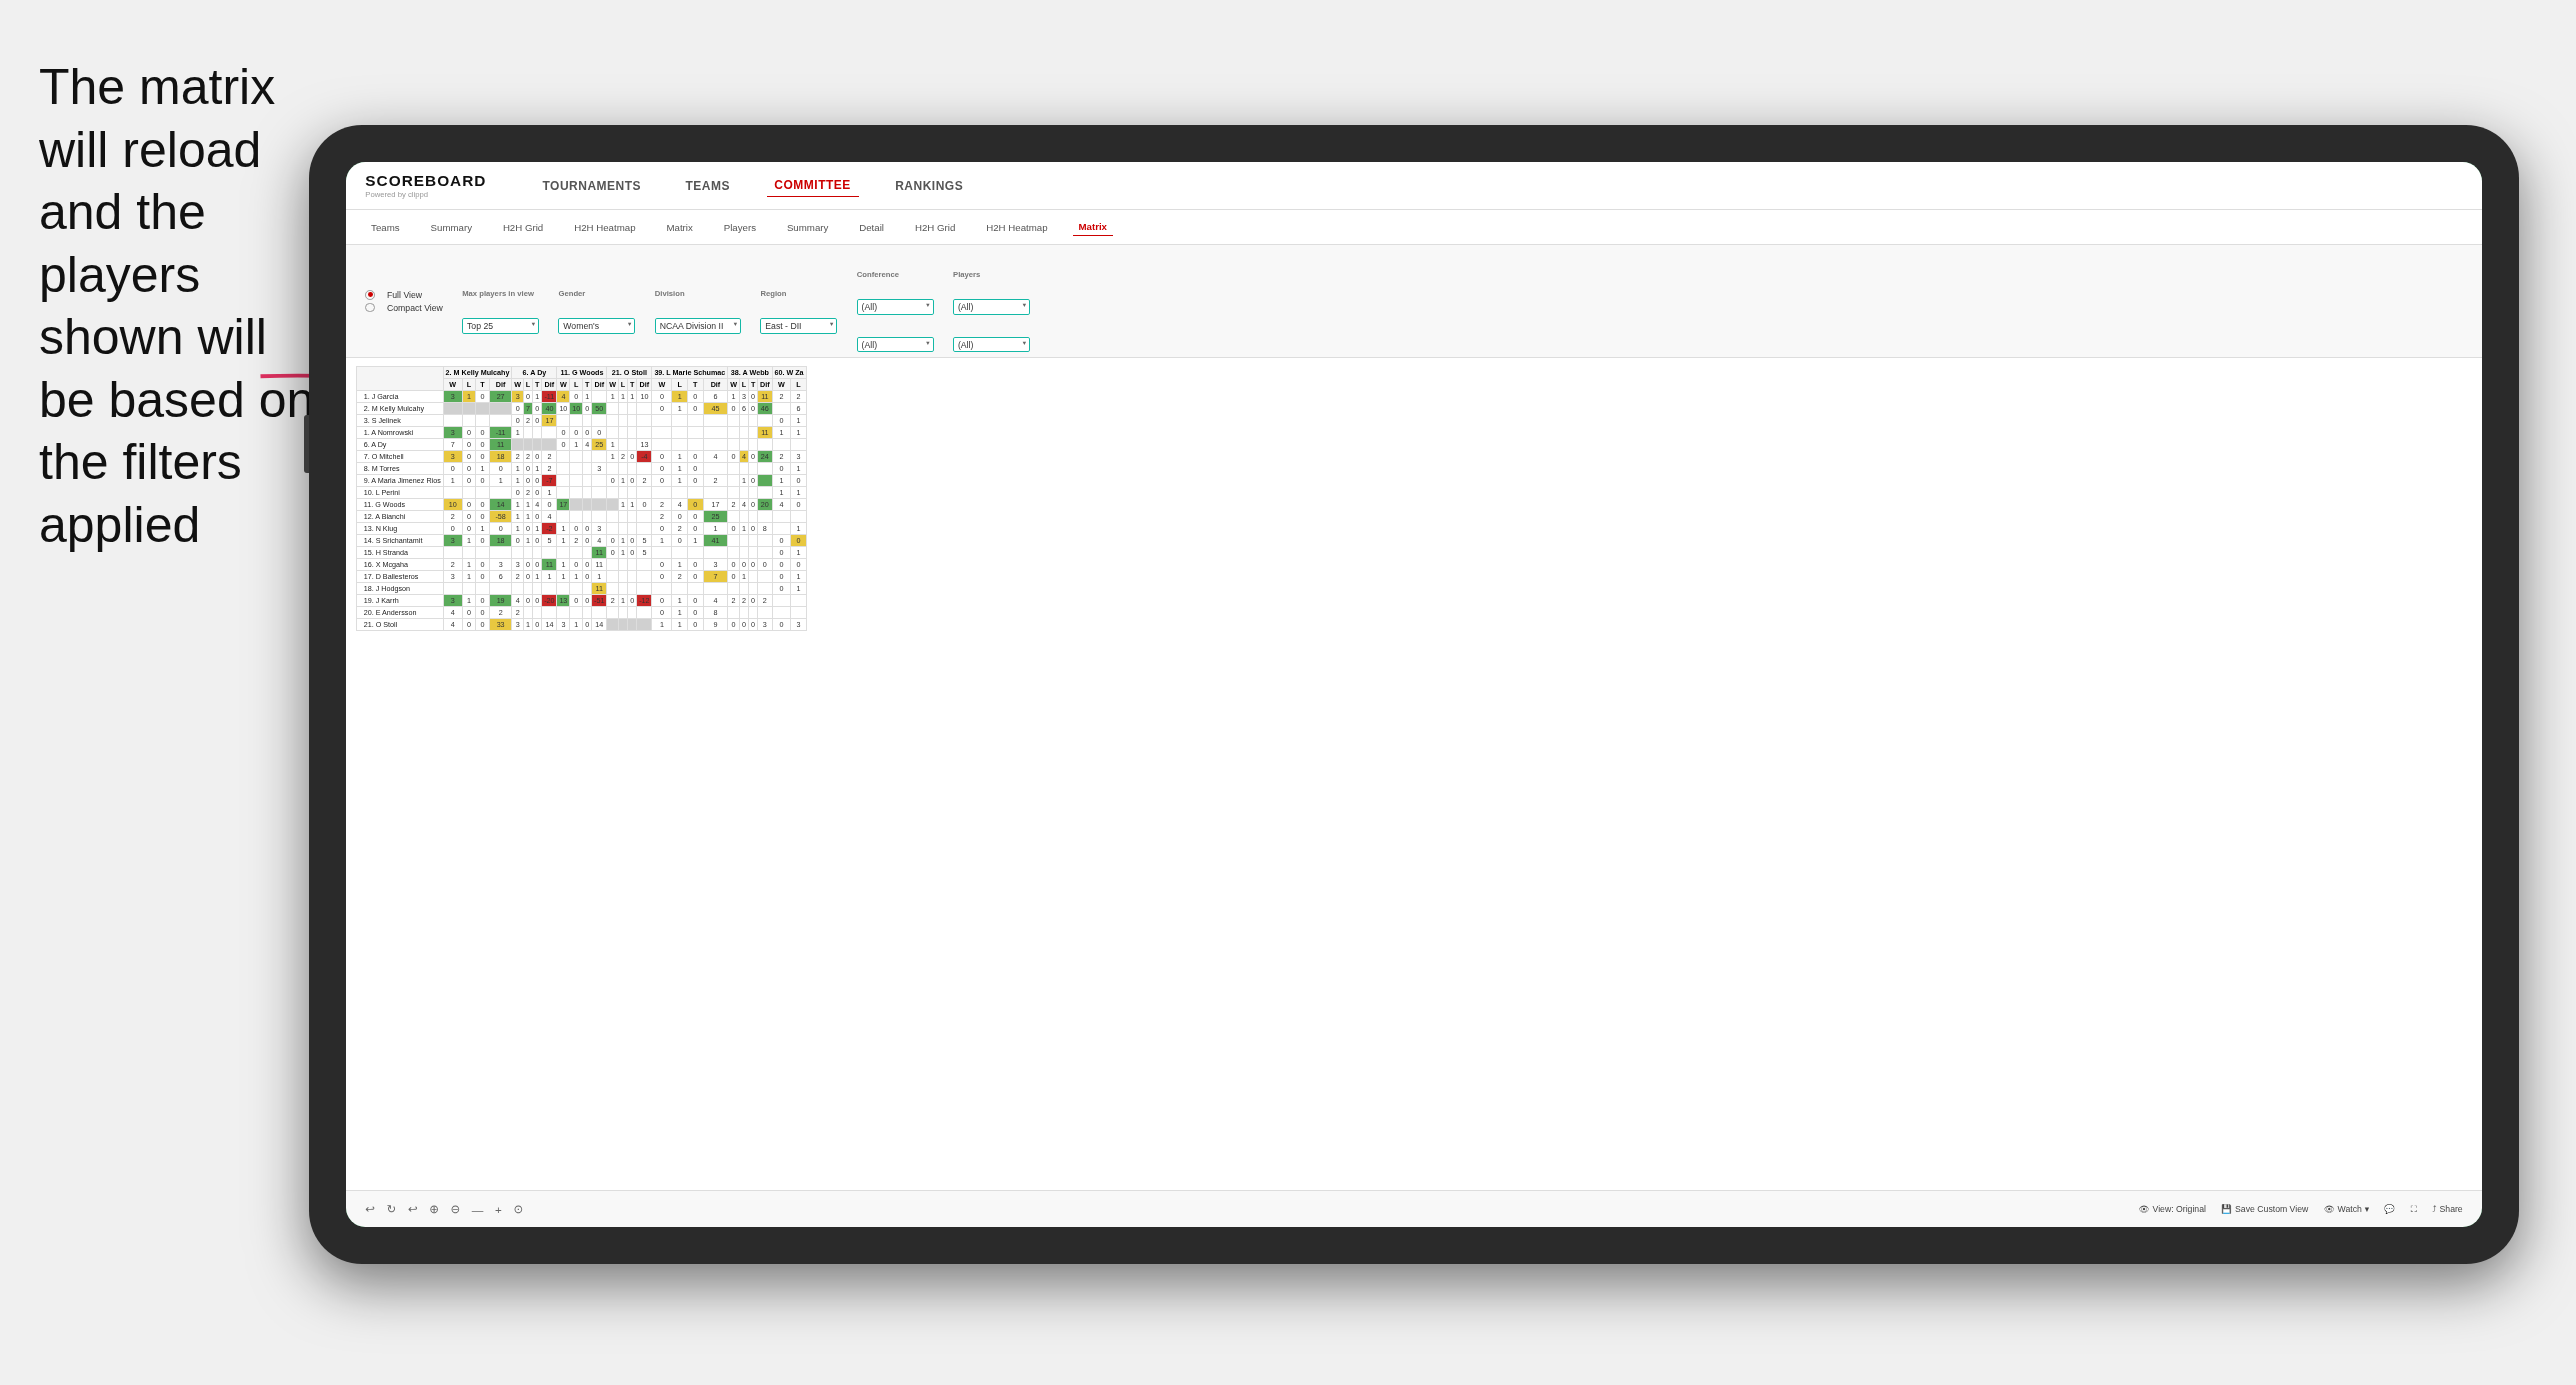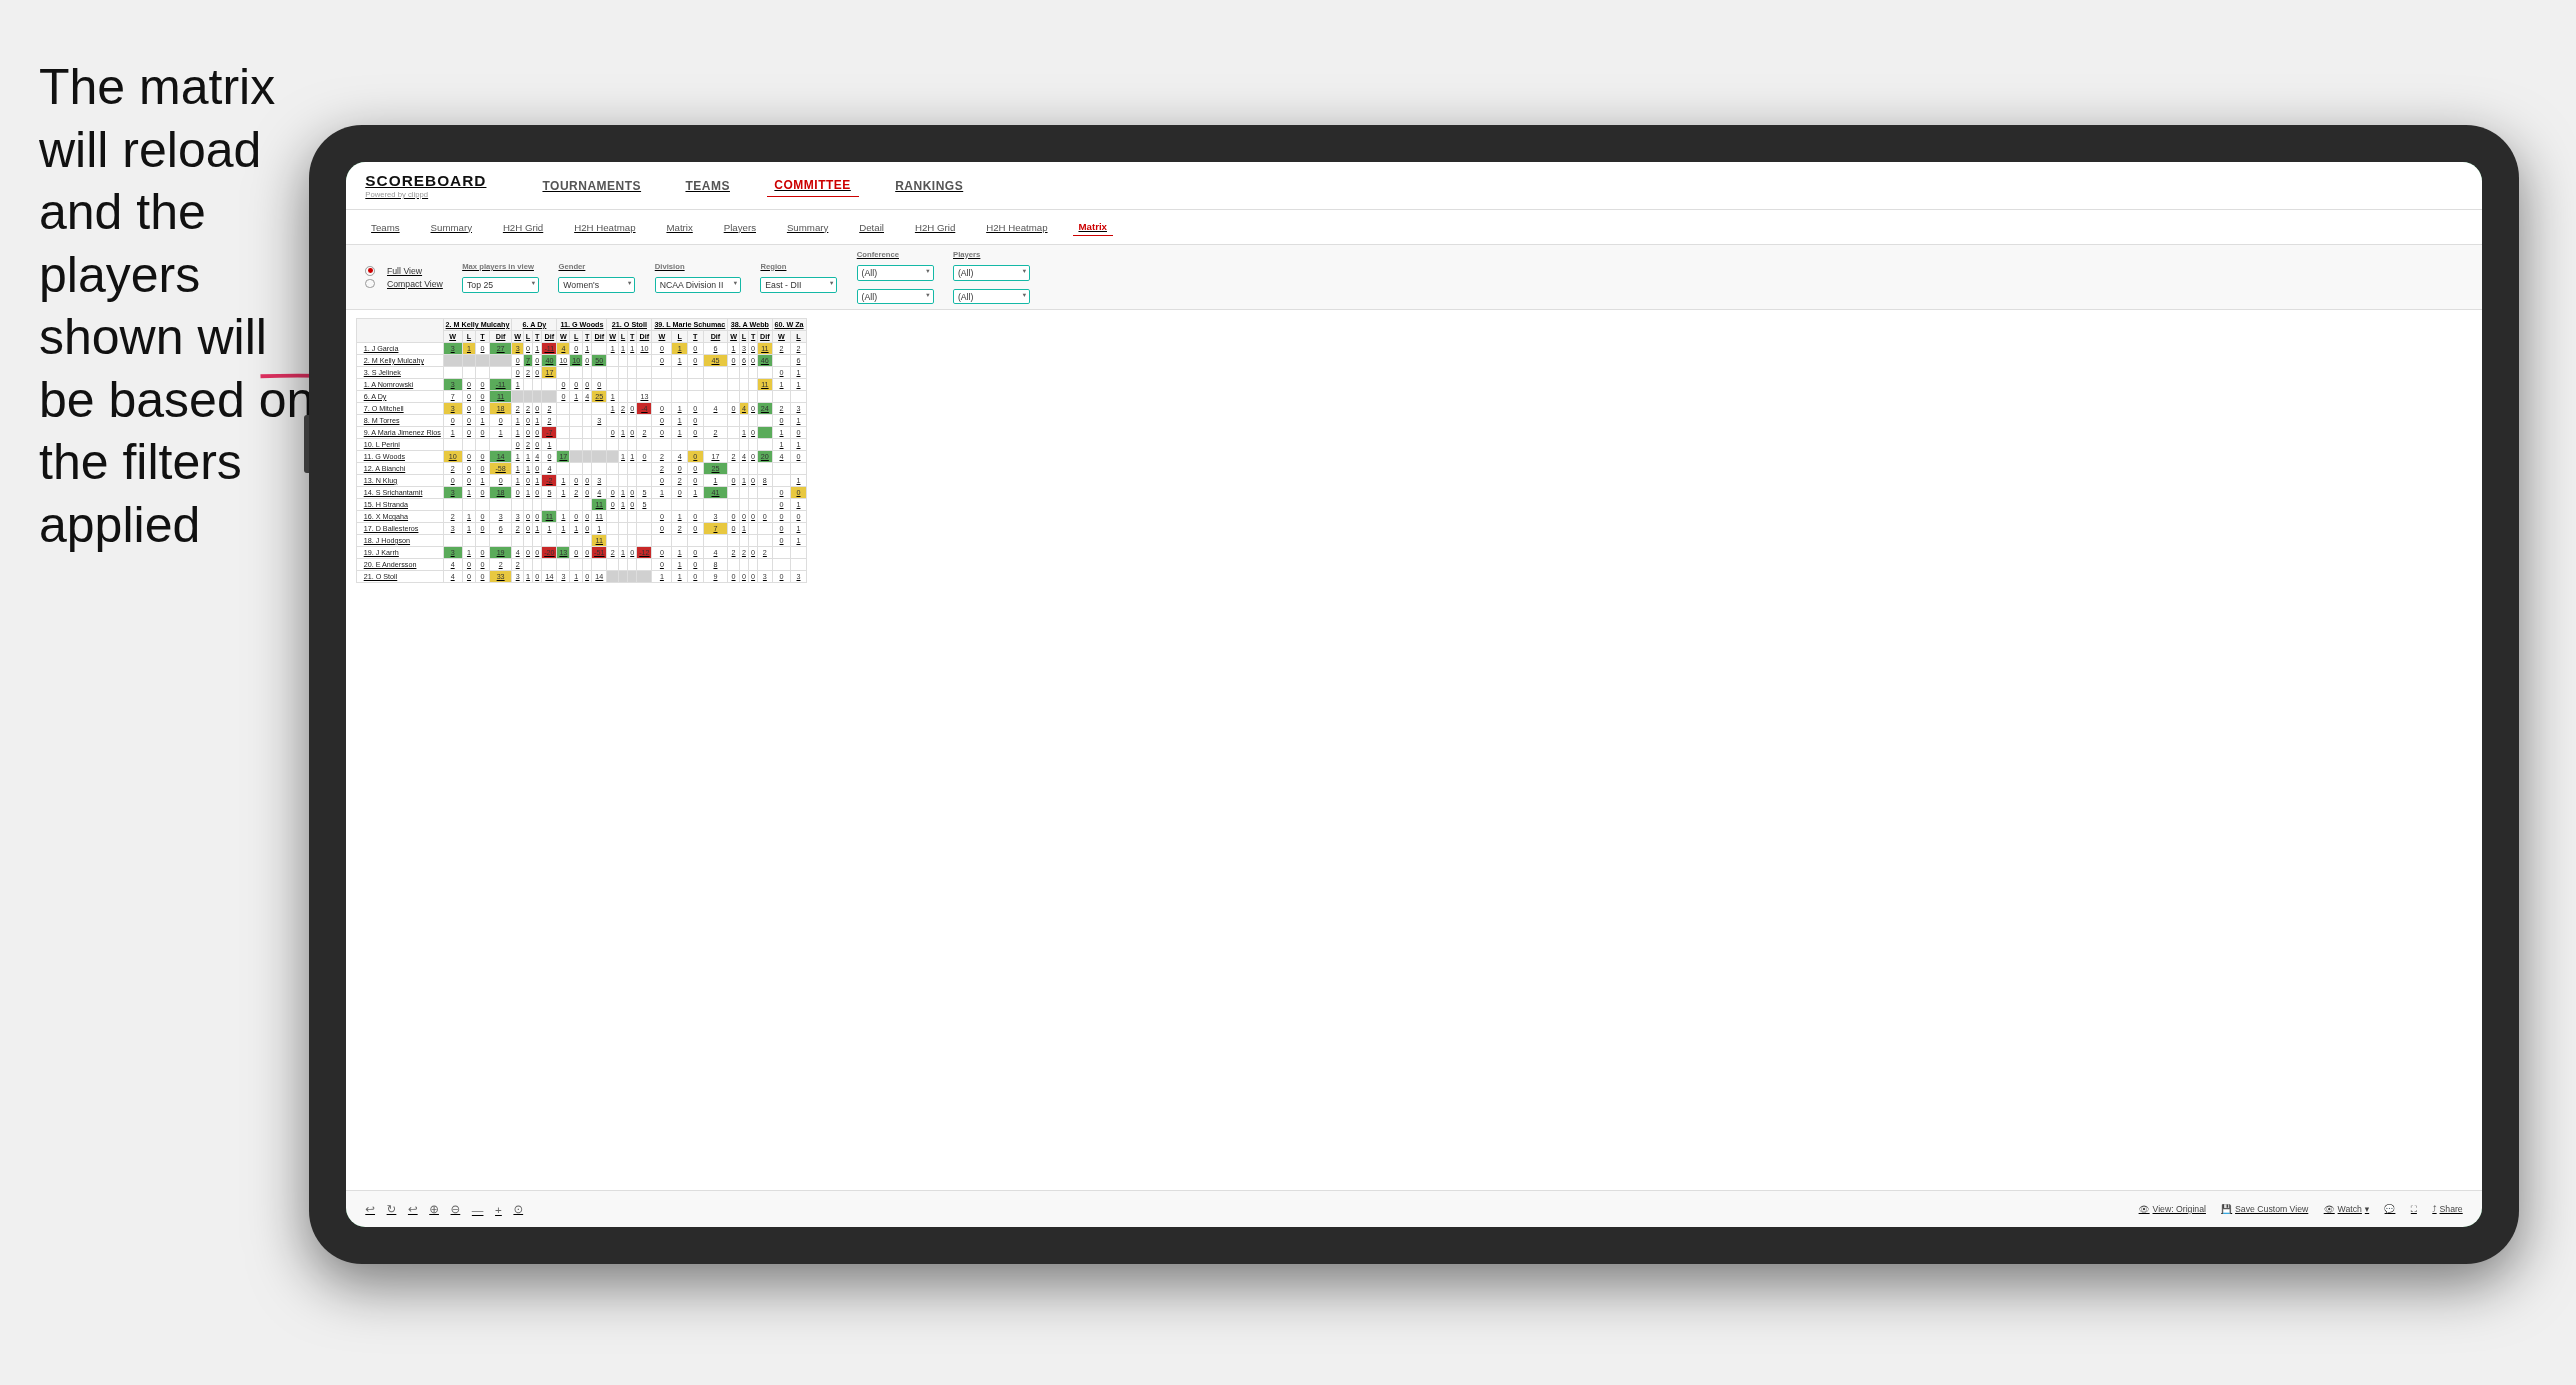--- a/index.html
+++ b/index.html
@@ -52,21 +52,20 @@
     }
 
     .tablet-screen {
       width: 100%;
       height: 100%;
       background: #15803d;
       border-radius: 19.3px;
       overflow: hidden;
       display: flex;
       flex-direction: column;
-      text-decoration: underline;
     }
 
     
     .top-nav {
       background: #fff;
       border-bottom: 1px solid #ddd;
       padding: 7.7px 19.3px;
       display: flex;
       align-items: center;
       gap: 29px;
@@ -168,21 +167,22 @@
       content: '';
       width: 4.8px;
       height: 4.8px;
       border-radius: 50%;
       background: #c00;
     }
 
     .filter-group {
       display: flex;
       flex-direction: column;
-      gap: 3px;
+      gap: 17px;
+      margin-top: 20px;
     }
 
     .filter-label {
       font-size: 7.7px;
       color: #777;
       font-weight: 600;
     }
 
     .filter-select {
       font-size: 8.7px;

